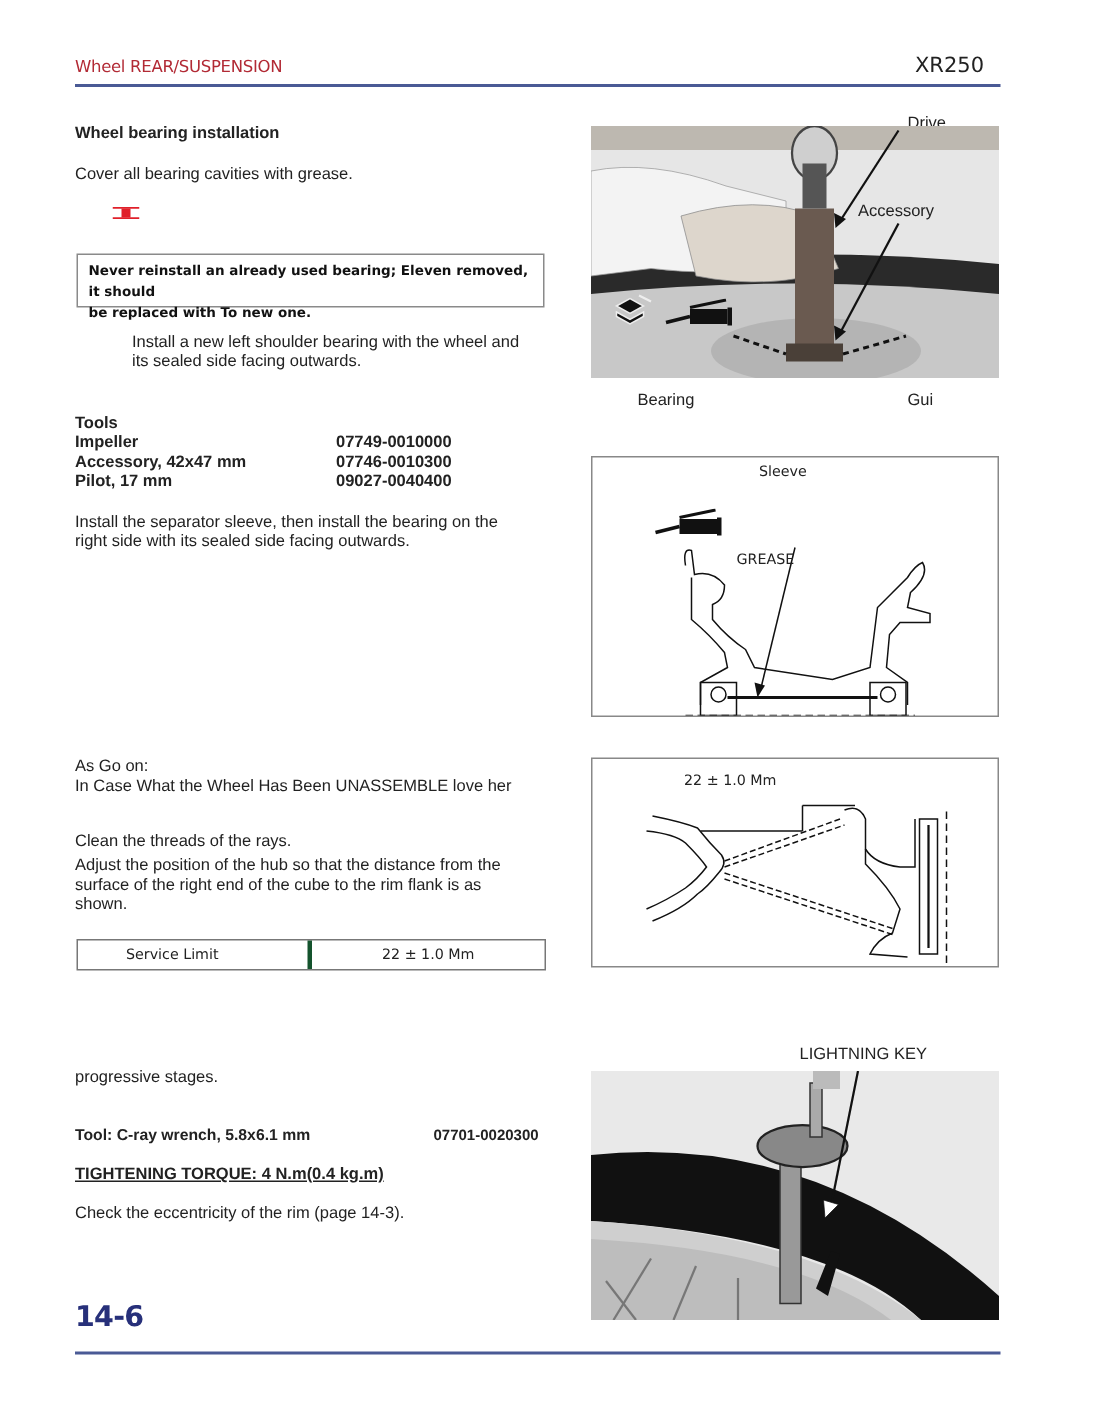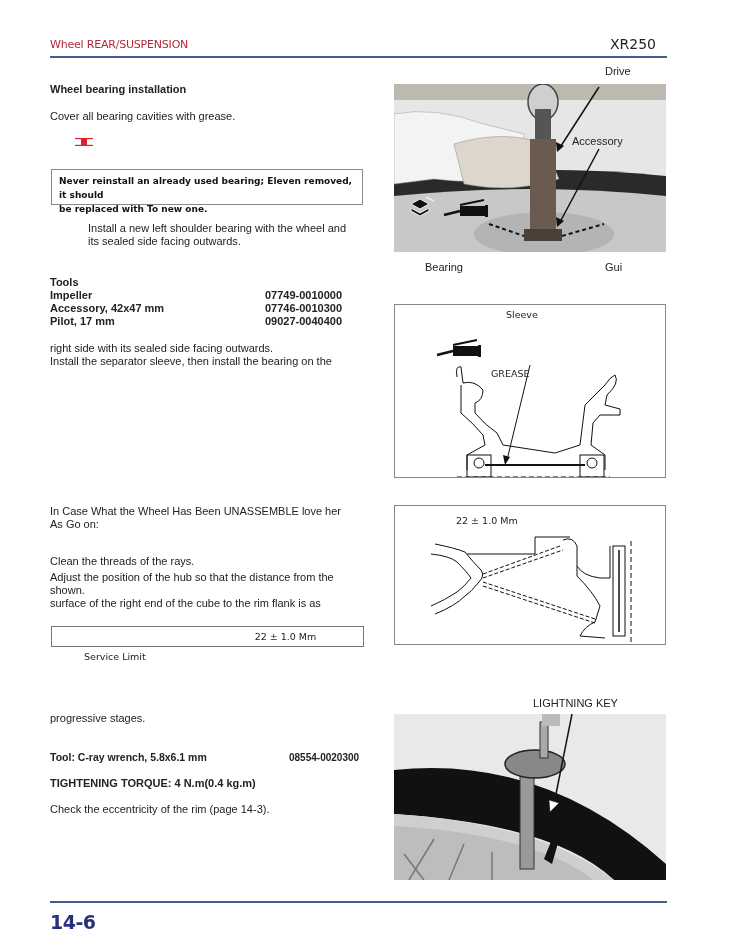--- a/index.html
+++ b/index.html
@@ -4,31 +4,31 @@
 <style>
   html, body { margin: 0; padding: 0; background: #ffffff; }
   body { width: 734px; height: 950px; position: relative; overflow: hidden;
          font-family: "Liberation Sans", sans-serif; color: #1a1a1a; }
   .abs { position: absolute; }
   .hdr-left { left: 50px; top: 38px; font-size: 11px; color: #b22a35; font-family: "DejaVu Sans", sans-serif; letter-spacing: -0.2px; }
   .hdr-right { right: 78px; top: 36px; font-size: 14px; color: #222; font-family: "DejaVu Sans", sans-serif; }
   .rule { left: 50px; width: 617px; height: 2px; background: #4a5a95; }
   .rule.top { top: 56px; }
   .rule.bottom { top: 901px; }
-  .pagenum { left: 50px; top: 911px; font-size: 19px; font-weight: bold; color: #27307a; font-family: "DejaVu Sans", sans-serif; letter-spacing: -0.5px; }
+  .pagenum { left: 50px; top: 867px; font-size: 19px; font-weight: bold; color: #27307a; font-family: "DejaVu Sans", sans-serif; letter-spacing: -0.5px; }
   .txt { font-size: 11px; line-height: 13px; color: #222; }
   .bold { font-weight: bold; }
   .note { left: 51px; top: 169px; width: 312px; height: 36px; border: 1px solid #8a8a8a; box-sizing: border-box;
           font-family: "DejaVu Sans", sans-serif; font-size: 9px; font-weight: bold; line-height: 14px; padding: 4px 0 1px 7px; color: #111; }
   .grease-mark { left: 75px; top: 138px; width: 18px; height: 8px; }
   .tools-row { display: flex; width: 320px; }
-  .tools-row .name { width: 215px; }
+  .tools-row .name { width: 174px; }
   .svc-table { left: 51px; top: 626px; width: 313px; height: 21px; border: 1px solid #777; box-sizing: border-box; display: flex;
                font-family: "DejaVu Sans", sans-serif; font-size: 9.5px; color: #222; }
-  .svc-table .c1 { width: 156px; border-right: 3px solid #14532d; padding-left: 32px; line-height: 19px; box-sizing: border-box; margin-top: 20px; }
+  .svc-table .c1 { width: 156px; border-right: 3px solid #14532d; padding-left: 32px; line-height: 19px; box-sizing: border-box; }
   .svc-table .c2 { flex: 1; text-align: center; line-height: 19px; }
   .fig-label { font-size: 11px; color: #222; }
   .fig-label.dv { font-family: "DejaVu Sans", sans-serif; font-size: 9.5px; }
   .figbox { border: 1px solid #888; box-sizing: border-box; background: #fff; }
   .photo { background: #d9d9d9; overflow: hidden; }
 </style>
 </head>
 <body>
 
 <div class="abs hdr-left">Wheel REAR/SUSPENSION</div>
@@ -64,25 +64,25 @@
     <span class="name">Accessory, 42x47 mm</span>
     <span>07746-0010300</span>
   </div>
   <div class="tools-row">
     <span class="name">Pilot, 17 mm</span>
     <span>09027-0040400</span>
   </div>
 </div>
 
 <div class="abs txt" style="left:50px; top:342px;">
+  <div>Install the separator sleeve, then install the bearing on the</div>
   <div>right side with its sealed side facing outwards.</div>
-  <div>Install the separator sleeve, then install the bearing on the</div>
-</div>
-
-<div class="abs fig-label" style="left:569px; top:65px;padding-left:36px;">Drive</div>
+</div>
+
+<div class="abs fig-label" style="left:569px; top:76px;padding-left:36px;">Drive</div>
 <div class="abs photo" style="left:394px; top:84px; width:272px; height:168px;">
   <svg width="272" height="168" viewBox="0 0 272 168">
     <rect width="272" height="168" fill="#e6e6e6"></rect>
     <rect x="0" y="0" width="272" height="16" fill="#bdb8b0"></rect>
     <path d="M0 95 Q136 78 272 92 L272 168 L0 168 Z" fill="#2a2a2a"></path>
     <path d="M0 112 Q136 98 272 112 L272 168 L0 168 Z" fill="#c8c8c8"></path>
     <ellipse cx="150" cy="150" rx="70" ry="22" fill="#b4b4b4"></ellipse>
     <path d="M0 30 Q40 22 90 40 L130 50 L130 95 Q80 100 40 95 L0 100 Z" fill="#f3f3f3" stroke="#999" stroke-width="0.5"></path>
     <path d="M60 60 Q110 45 150 60 L165 95 Q120 110 70 100 Z" fill="#ddd6cc" stroke="#888" stroke-width="0.5"></path>
     <rect x="136" y="55" width="26" height="100" fill="#6a5a50"></rect>
@@ -129,28 +129,28 @@
     <line x1="18" y1="6" x2="42" y2="1" stroke="#111" stroke-width="2"></line>
     <rect x="18" y="7" width="25" height="10" fill="#111"></rect>
     <rect x="43" y="6" width="3" height="12" fill="#111"></rect>
     <line x1="2" y1="16" x2="18" y2="12" stroke="#111" stroke-width="2.5"></line>
   </svg>
 </div>
 <div class="abs fig-label dv" style="left:506px; top:309px;">Sleeve</div>
 <div class="abs fig-label dv" style="left:491px; top:321px;margin-top:47px;">GREASE</div>
 
 <div class="abs txt" style="left:50px; top:505px;">
+  <div>As Go on:</div>
   <div>In Case What the Wheel Has Been UNASSEMBLE love her</div>
-  <div>As Go on:</div>
 </div>
 <div class="abs txt" style="left:50px; top:555px;text-align:right;">Clean the threads of the rays.</div>
 <div class="abs txt" style="left:50px; top:571px;">
   <div>Adjust the position of the hub so that the distance from the</div>
+  <div>surface of the right end of the cube to the rim flank is as</div>
   <div>shown.</div>
-  <div>surface of the right end of the cube to the rim flank is as</div>
 </div>
 <div class="abs svc-table">
   <div class="c1">Service Limit</div>
   <div class="c2">22 ± 1.0 Mm</div>
 </div>
 
 <div class="abs figbox" style="left:394px; top:505px; width:272px; height:140px;">
   <svg width="270" height="138" viewBox="0 0 270 138">
     <line x1="72" y1="48" x2="140" y2="48" stroke="#111" stroke-width="1"></line>
     <line x1="140" y1="31" x2="175" y2="31" stroke="#111" stroke-width="1"></line>
@@ -167,22 +167,22 @@
     <line x1="224" y1="44" x2="224" y2="126" stroke="#111" stroke-width="1.5"></line>
     <line x1="236" y1="35" x2="236" y2="138" stroke="#111" stroke-width="1" stroke-dasharray="5,3"></line>
   </svg>
 </div>
 <div class="abs fig-label dv" style="left:456px; top:515px;">22 ± 1.0 Mm</div>
 
 <div class="abs txt" style="left:50px; top:712px;">
   <div>progressive stages.</div>
 </div>
 <div class="abs txt bold" style="left:50px; top:751px; font-size:10.5px;">Tool: C-ray wrench, 5.8x6.1 mm</div>
-<div class="abs txt bold" style="left:289px; top:751px; font-size:10px;">08554-0020300</div>
-<div class="abs txt bold" style="left:50px; top:777px;">TIGHTENING TORQUE: 4 N.m(0.4 kg.m)</div>
+<div class="abs txt bold" style="left:289px; top:751px; font-size:10px;">07701-0020300</div>
+<div class="abs txt bold" style="left:50px; top:777px;text-decoration:underline;">TIGHTENING TORQUE: 4 N.m(0.4 kg.m)</div>
 <div class="abs txt" style="left:50px; top:803px;">Check the eccentricity of the rim (page 14-3).</div>
 
 <div class="abs fig-label" style="left:533px; top:697px;">LIGHTNING KEY</div>
 <div class="abs photo" style="left:394px; top:714px; width:272px; height:166px;">
   <svg width="272" height="166" viewBox="0 0 272 166">
     <rect width="272" height="166" fill="#e9e9e9"></rect>
     <path d="M0 56 Q150 40 272 150 L272 166 L220 166 Q160 110 0 100 Z" fill="#111"></path>
     <path d="M0 100 Q150 110 220 166 L0 166 Z" fill="#cfcfcf"></path>
     <path d="M0 112 Q140 120 200 166 L0 166 Z" fill="#bdbdbd"></path>
     <line x1="10" y1="140" x2="30" y2="166" stroke="#777" stroke-width="1.5"></line>

